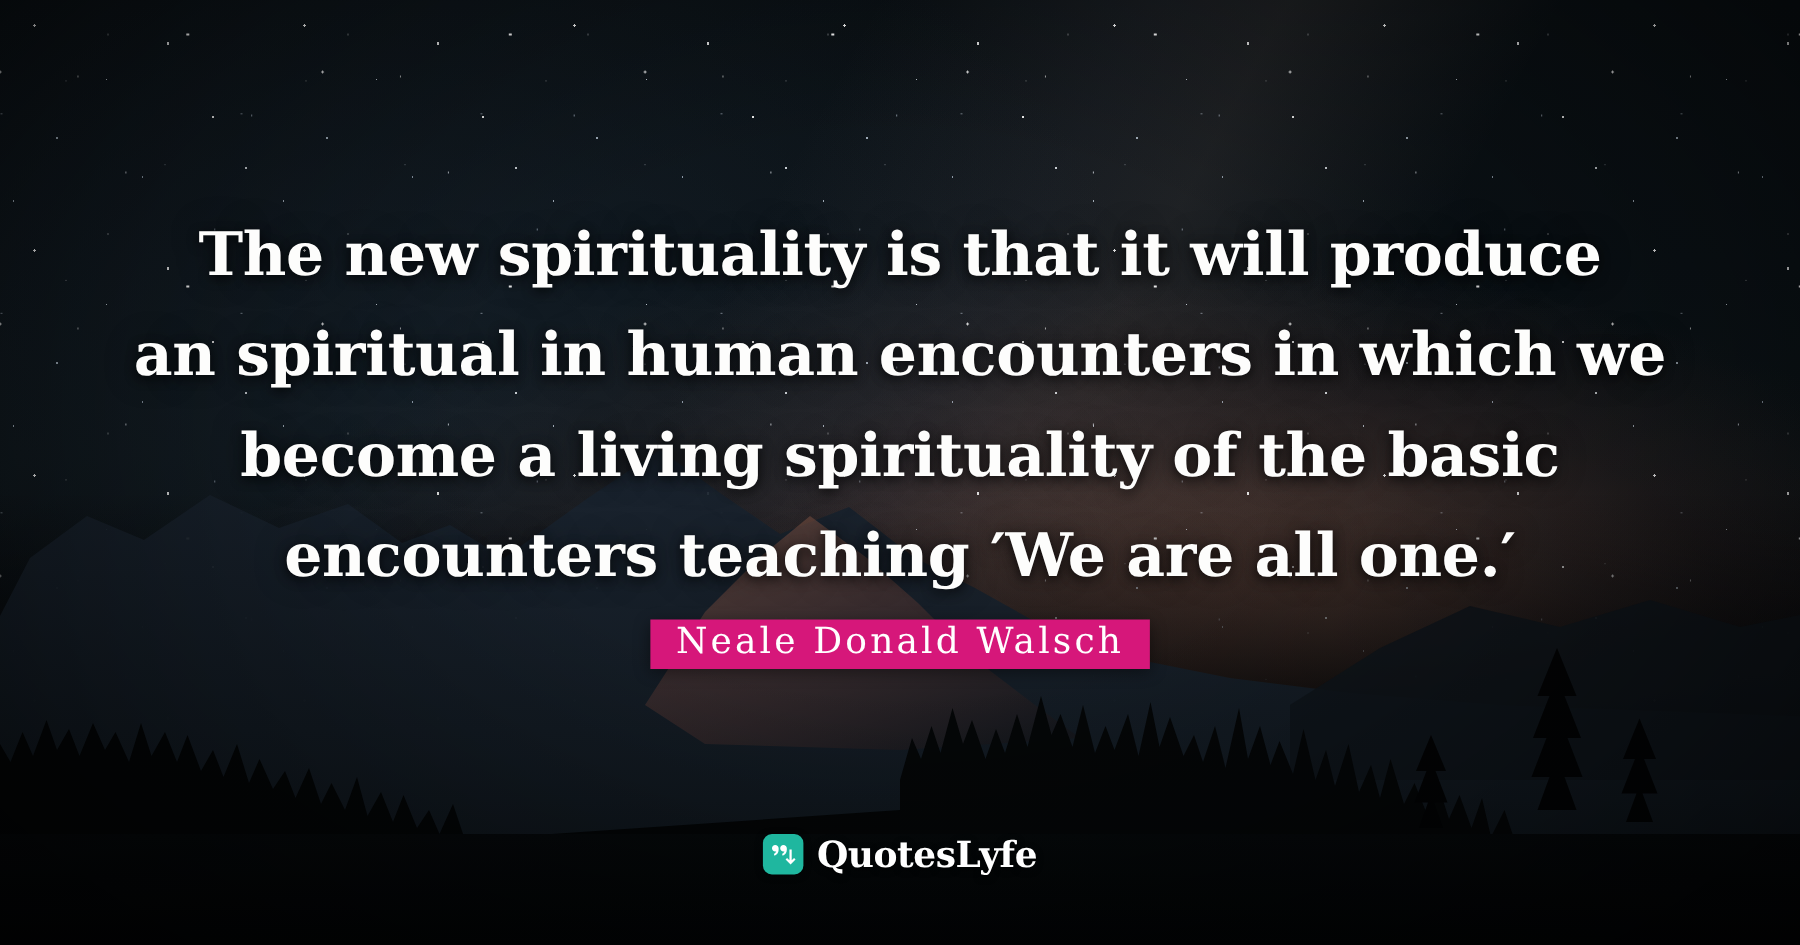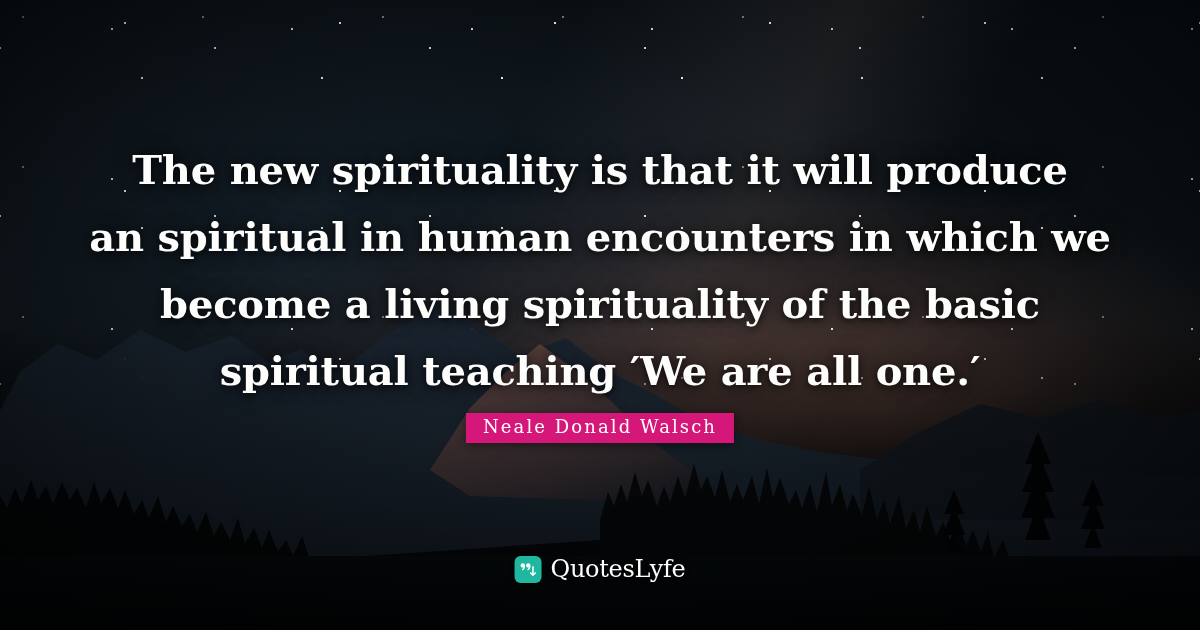--- a/index.html
+++ b/index.html
@@ -111,21 +111,21 @@
     position:absolute;
     left:50%; top:413px;
     transform:translateX(-50%);
     background:#d6177a;
     padding:4px 17px 6px;
     box-shadow:0 2px 10px rgba(0,0,0,.45);
   }
   #author-name {
     font-family:"DejaVu Serif", serif;
     font-weight:400;
-    font-size:18px;
+    font-size:24px;
     line-height:20px;
     color:#ffffff;
     letter-spacing:2.1px;
     white-space:nowrap;
   }
 
   #brand {
     position:absolute;
     left:50%; top:556px;
     transform:translateX(-50%);
@@ -135,21 +135,21 @@
     width:27px; height:27px;
     border-radius:6px;
     background:#1fb79f;
     display:flex; align-items:center; justify-content:center;
     flex:0 0 auto;
     box-shadow:0 1px 4px rgba(0,0,0,.5);
   }
   #brand-mark svg { display:block; }
   #brand-name {
     font-family:"DejaVu Serif", serif;
-    font-weight:400;
+    font-weight:700;
     font-size:24px;
     line-height:27px;
     color:#ffffff;
     letter-spacing:-0.3px;
     text-shadow:0 1px 5px rgba(0,0,0,.8);
     white-space:nowrap;
   }
 </style>
 </head>
 <body>
@@ -229,21 +229,21 @@
   </div>
 
   <div class="bg-layer vignette"></div>
 
   <div id="content">
 
     <div id="quote-block">
       <span class="quote-line">The new spirituality is that it will produce</span>
       <span class="quote-line">an spiritual in human encounters in which we</span>
       <span class="quote-line">become a living spirituality of the basic</span>
-      <span class="quote-line">spiritual teaching ′We are all one.′</span>
+      <span class="quote-line">encounters teaching ′We are all one.′</span>
     </div>
 
     <div id="author-badge">
       <span id="author-name">Neale Donald Walsch</span>
     </div>
 
     <div id="brand">
       <span id="brand-mark">
         <svg width="19" height="19" viewBox="0 0 24 24" aria-hidden="true">
           <path d="M5.3 4.2c-1.5 0-2.7 1.2-2.7 2.7S3.8 9.6 5.3 9.6c.3 0 .6-.05.85-.14

